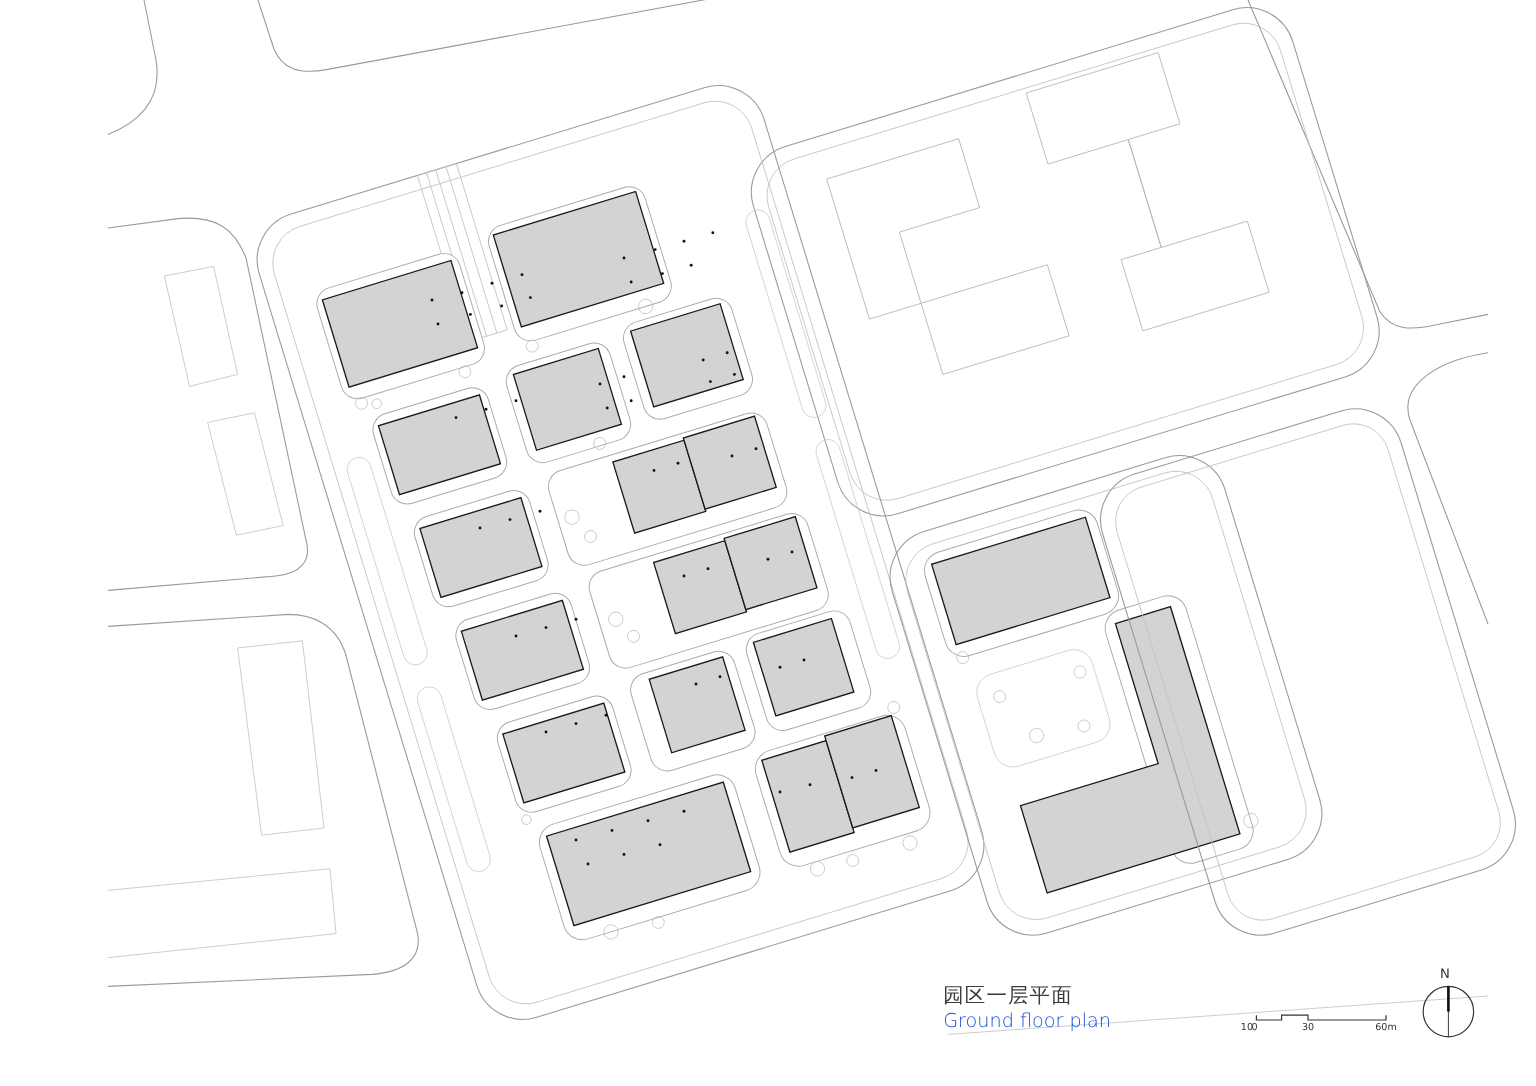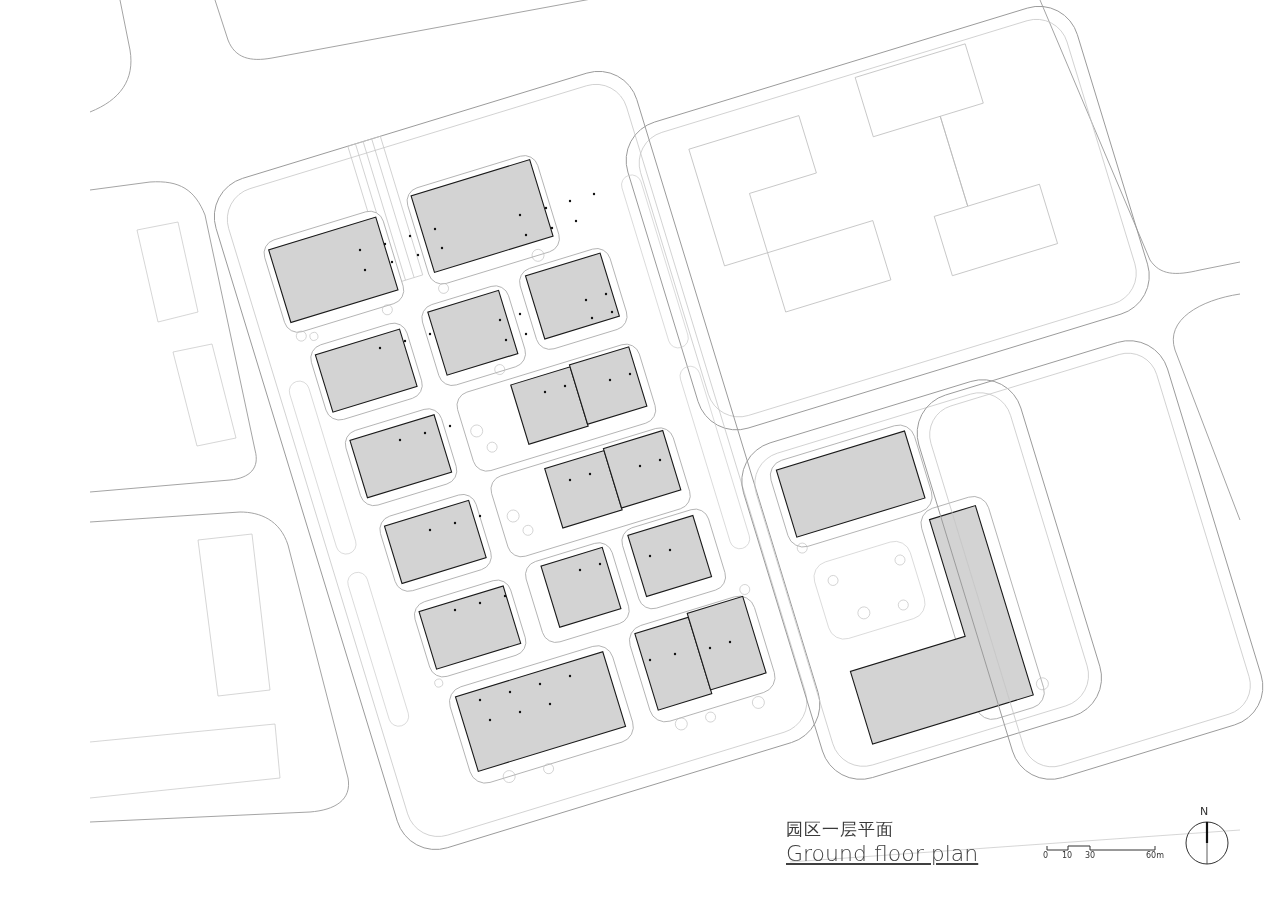--- a/index.html
+++ b/index.html
@@ -7,21 +7,21 @@
   #plan{position:absolute;left:0;top:0;width:1280px;height:905px;}
   .road{fill:none;stroke:#9a9a9a;stroke-width:0.9;}
   .road-thin{fill:none;stroke:#c4c4c4;stroke-width:0.7;}
   .plot{fill:none;stroke:#b8b8b8;stroke-width:0.7;}
   .bldg{fill:#d3d3d3;stroke:#1a1a1a;stroke-width:1.1;}
   .land{fill:#ffffff;stroke:#aaaaaa;stroke-width:0.8;}
   .col{fill:#111;}
   .tree{fill:none;stroke:#bdbdbd;stroke-width:0.6;}
   .park{fill:none;stroke:#c9c9c9;stroke-width:0.6;}
   .title-cn{position:absolute;left:786px;top:818px;font-size:17px;color:#3a3a3a;letter-spacing:1px;font-family:"DejaVu Sans",sans-serif;text-align:center;}
-  .title-en{position:absolute;left:786px;top:841px;font-size:22px;color:#404040;font-family:"DejaVu Sans",sans-serif;font-weight:300;text-decoration:underline;}
+  .title-en{position:absolute;left:786px;top:841px;font-size:16px;color:#1d4ed8;font-family:"DejaVu Sans",sans-serif;font-weight:300;}
   .scale-lbl{position:absolute;top:851px;font-size:8px;color:#333;font-family:"DejaVu Sans",sans-serif;}
   .north-lbl{position:absolute;left:1200px;top:805px;font-size:11px;color:#333;font-family:"DejaVu Sans",sans-serif;}
 </style>
 </head>
 <body>
 
 <svg id="plan" viewBox="0 0 1280 905" xmlns="http://www.w3.org/2000/svg">
 
   <g>
     <path class="road" d="M90 112 C120 100,135 80,130 50 L120 0"></path>
@@ -212,17 +212,17 @@
     <circle cx="1207" cy="843" r="21" fill="none" stroke="#333" stroke-width="1"></circle>
     <line x1="1207" y1="822" x2="1207" y2="864" stroke="#333" stroke-width="0.8"></line>
     <line x1="1207" y1="822" x2="1207" y2="843" stroke="#111" stroke-width="2.2"></line>
   </g>
 </svg>
 
 <div class="title-cn">园区一层平面</div>
 <div class="title-en">Ground floor plan</div>
 
 <span class="scale-lbl" style="left:1043px">0</span>
-<span class="scale-lbl" style="left:1062px">10</span>
+<span class="scale-lbl" style="left:1034px">10</span>
 <span class="scale-lbl" style="left:1085px">30</span>
 <span class="scale-lbl" style="left:1146px">60m</span>
 
 <span class="north-lbl">N</span>
 
 </body></html>

